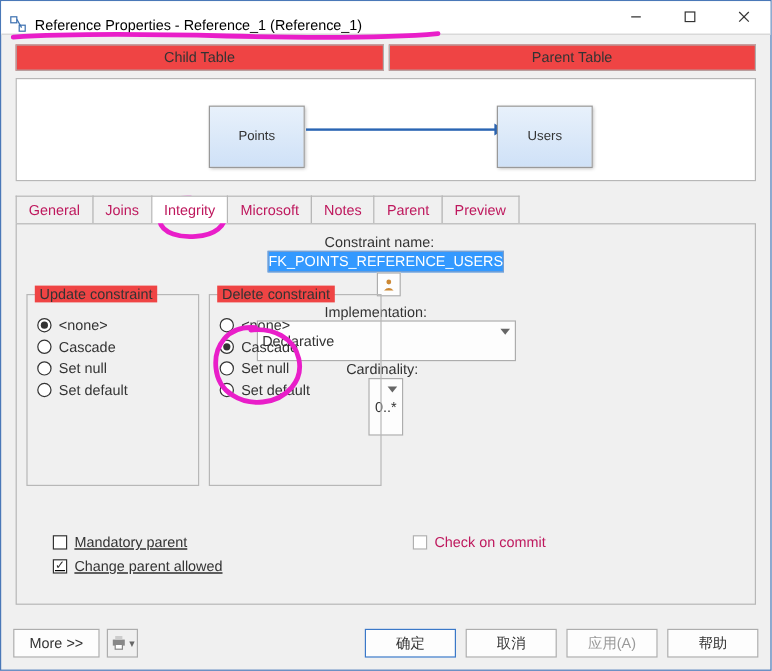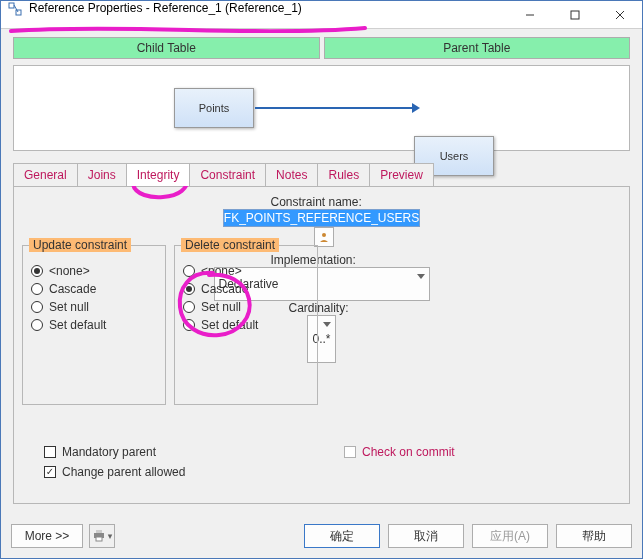--- a/index.html
+++ b/index.html
@@ -1,46 +1,46 @@
 <!DOCTYPE html>
 <html><head>
 <meta charset="utf-8">
 <style>
   * { box-sizing: border-box; font-family: "Segoe UI", Tahoma, sans-serif; font-size: 12px; }
   body { margin:0; padding:0; background:#fff; width:643px; height:559px; overflow:hidden; position:relative; }
   .window { width:643px; height:559px; border:1px solid #4a78b8; position:relative; background:#f0f0f0; }
-  .titlebar { height:28px; background:#fff; border-bottom:1px solid #d0d0d0; display:flex; align-items:flex-start; padding:0 0 0 6px; }
+  .titlebar { height:28px; background:#fff; border-bottom:1px solid #d0d0d0; display:flex; align-items:flex-end; padding:0 0 0 6px; }
   .titlebar .appicon { width:16px; height:16px; margin-right:6px; display:flex; align-items:center; justify-content:center; }
   .titlebar .title { flex:1; color:#000; font-size:12px; }
   .titlebar .winbtns { display:flex; }
   .titlebar .winbtn { width:45px; height:28px; display:flex; align-items:center; justify-content:center; color:#333; }
   .titlebar .winbtn svg { stroke:#333; }
   .content { position:absolute; left:4px; right:4px; top:30px; bottom:4px; background:#f0f0f0; }
   .topbtns { display:flex; gap:4px; padding:6px 8px 6px 8px; }
-  .bigbtn { flex:1; height:22px; background:#86efac; border:1px solid #adadad; display:flex; align-items:center; justify-content:center; color:#333; }
+  .bigbtn { flex:1; height:22px; background:#ef4444; border:1px solid #adadad; display:flex; align-items:center; justify-content:center; color:#333; }
   .diagram { margin:0 8px 6px 8px; height:86px; border:1px solid #b7b7b7; background:#fff; position:relative; }
-  .entity { position:absolute; width:80px; height:40px; border:1px solid #999; display:flex; align-items:center; justify-content:center; color:#333;
+  .entity { position:absolute; width:80px; height:52px; border:1px solid #999; display:flex; align-items:center; justify-content:center; color:#333;
             background:linear-gradient(#e8f1fb,#cfe1f7); box-shadow:1px 1px 3px rgba(0,0,0,.3); font-size:11px;}
   .entity.left { left:160px; top:22px; }
-  .entity.right { left:400px; top:22px;margin-top:48px; }
+  .entity.right { left:400px; top:22px; }
   .arrowline { position:absolute; left:241px; top:41px; width:158px; height:2px; background:#2a65b3; }
   .arrowhead { position:absolute; left:398px; top:37px; width:0; height:0; border-top:5px solid transparent; border-bottom:5px solid transparent; border-left:8px solid #2a65b3; }
   .tabs { display:flex; padding:6px 8px 0 8px; }
   .tab { padding:4px 10px; border:1px solid #b7b7b7; border-bottom:none; background:#f0f0f0; margin-right:-1px; color:#be185d; position:relative; }
   .tab.active { background:#fff; z-index:2; }
   .tabpanel { margin:0 8px 0 8px; border:1px solid #b7b7b7; background:#f0f0f0; padding:8px 8px 4px 8px; height:318px; position:relative; }
   .row { display:flex; align-items:center; margin-bottom:6px;flex-direction:column; }
   .lbl { width:102px; color:#333; }
   .txt { flex:1; height:20px; border:1px solid #7a9fcf; background:#fff; padding:1px 0; color:#fff; }
   .txt.sel { background:#3399ff; }
   .iconbtn { width:20px; height:20px; border:1px solid #adadad; background:#fdfdfd; margin-left:4px; display:flex; align-items:center; justify-content:center;}
   .combo { height:20px; border:1px solid #adadad; background:#fdfdfd; display:flex; align-items:center; padding:16px 4px; position:relative; color:#333;}
   .combo .arrow { position:absolute; right:4px; top:6px; width:0;height:0;border-left:4px solid transparent;border-right:4px solid transparent;border-top:5px solid #666;}
   .fieldset { border:1px solid #b7b7b7; padding:8px 8px 8px 8px; position:absolute; height:160px; }
-  .fieldset .legend { position:absolute; top:-8px; left:6px; background:#fdba74; padding:0 4px; color:#333; }
+  .fieldset .legend { position:absolute; top:-8px; left:6px; background:#ef4444; padding:0 4px; color:#333; }
   .fs-update { left:8px; top:58px; width:144px; }
   .fs-delete { left:160px; top:58px; width:144px; }
   .radio-row { display:flex; align-items:center; height:18px; color:#333; }
   .radio { width:12px; height:12px; border:1px solid #333; border-radius:50%; margin-right:6px; display:inline-flex; align-items:center; justify-content:center; background:#fff;}
   .radio.sel::after { content:""; width:6px; height:6px; background:#333; border-radius:50%; }
   .checkbox-row { display:flex; align-items:center; height:18px; color:#333; margin-bottom:2px;}
   .chk { width:12px; height:12px; border:1px solid #333; margin-right:6px; display:inline-flex; align-items:center; justify-content:center; background:#fff;}
   .chk.sel::after { content:"✓"; font-size:10px; line-height:10px; color:#333; }
   .disabled { color:#be185d; }
   .disabled .chk { border-color:#b0b0b0; }
@@ -103,23 +103,23 @@
       <div class="entity left">Points</div>
       <div class="arrowline"></div>
       <div class="arrowhead"></div>
       <div class="entity right">Users</div>
     </div>
 
     <div class="tabs">
       <div class="tab">General</div>
       <div class="tab">Joins</div>
       <div class="tab active">Integrity</div>
-      <div class="tab">Constraint</div>
+      <div class="tab">Microsoft</div>
       <div class="tab">Notes</div>
-      <div class="tab">Rules</div>
+      <div class="tab">Parent</div>
       <div class="tab">Preview</div>
     </div>
 
     <div class="tabpanel">
 
       <div class="row">
         <span class="lbl">Constraint name:</span>
         <div class="txt sel">FK_POINTS_REFERENCE_USERS</div>
         <div class="iconbtn">
           <svg width="12" height="12">
@@ -178,21 +178,21 @@
             <span>Set null</span>
           </div>
         <div class="radio-row">
             <span class="radio"></span>
             <span>Set default</span>
           </div>
       </div>
 
       <div class="bottomchecks">
         <div style="display:flex;">
-          <div style="width:300px;">
+          <div style="width:300px;text-decoration:underline;">
             <div class="checkbox-row">
                 <span class="chk"></span>
                 <span>Mandatory parent</span>
               </div>
             <div class="checkbox-row">
                 <span class="chk sel"></span>
                 <span>Change parent allowed</span>
               </div>
           </div>
           <div>

